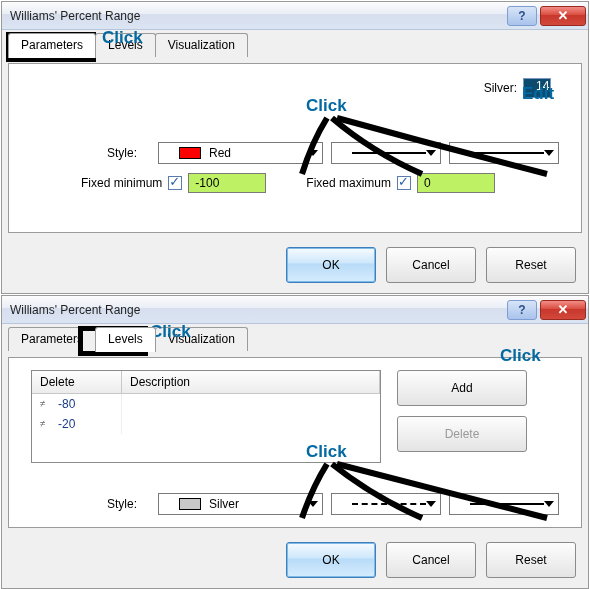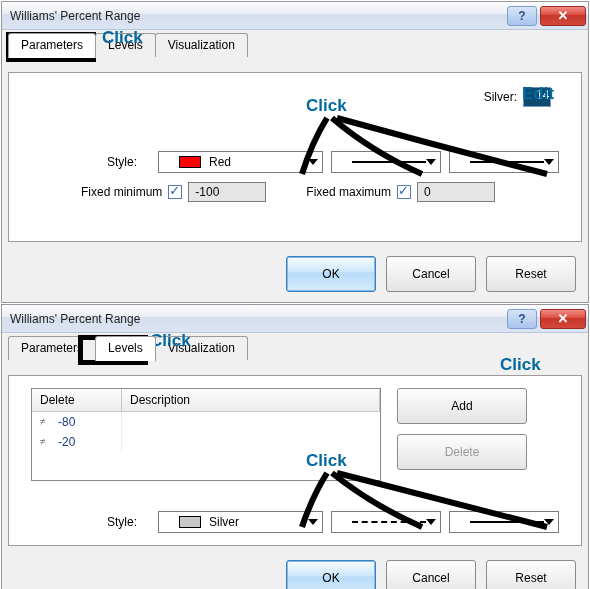--- a/index.html
+++ b/index.html
@@ -46,21 +46,21 @@
   }
   .tb-close {
     width: 46px;
     background: linear-gradient(to bottom,#f28d86,#d94c3f 45%,#c8372b 46%,#d3483c);
     border:1px solid #9a2a20;
     font-size:13px;
   }
   
   .tabstrip {
     display:flex;
-    padding: 3px 6px 15px 6px;
+    padding: 3px 6px 6px 6px;
     position: relative;
   }
   .tab {
     padding: 4px 12px 5px 12px;
     background:#f0f0f0;
     border:1px solid #9b9b9b;
     border-bottom: none;
     border-top-left-radius:3px;
     border-top-right-radius:3px;
     margin-right:-1px;
@@ -115,21 +115,21 @@
   .dd-pat .line, .dd-thick .line {
     flex:1; height:0; border-top:2px solid #000;
   }
   .dd-pat.dash .line { border-top:2px dashed #000; }
   .dd-thick .line { border-top:2px solid #000; }
   
   .fix-row { margin-top:9px; padding-left:50px; display:flex; gap:40px; align-items:center; }
   .fix-item { display:flex; align-items:center; gap:6px; }
   .chk { width:14px; height:14px; border:1px solid #5a7bb0; background:#fff; position:relative; display:inline-block; }
   .chk.checked::after { content:"✓"; position:absolute; top:-3px; left:0; font-size:13px; color:#2a5ea3; }
-  .txt { width:78px; height:20px; border:1px solid #7a7a7a; background:#e5e5e5; padding:0 6px; display:flex; align-items:center; }
+  .txt { width:78px; height:20px; border:1px solid #7a7a7a; background:#bef264; padding:0 6px; display:flex; align-items:center; }
   
   .btnbar { display:flex; justify-content:flex-end; gap:10px; padding:8px 12px 10px; }
   .btn {
     width:90px; height:36px; border:1px solid #8a8a8a; border-radius:3px;
     background:linear-gradient(to bottom,#fdfdfd,#e4e4e4);
     display:flex; align-items:center; justify-content:center;
     cursor:default;
   }
   .btn.primary {
     border:1px solid #3c7fbf;

